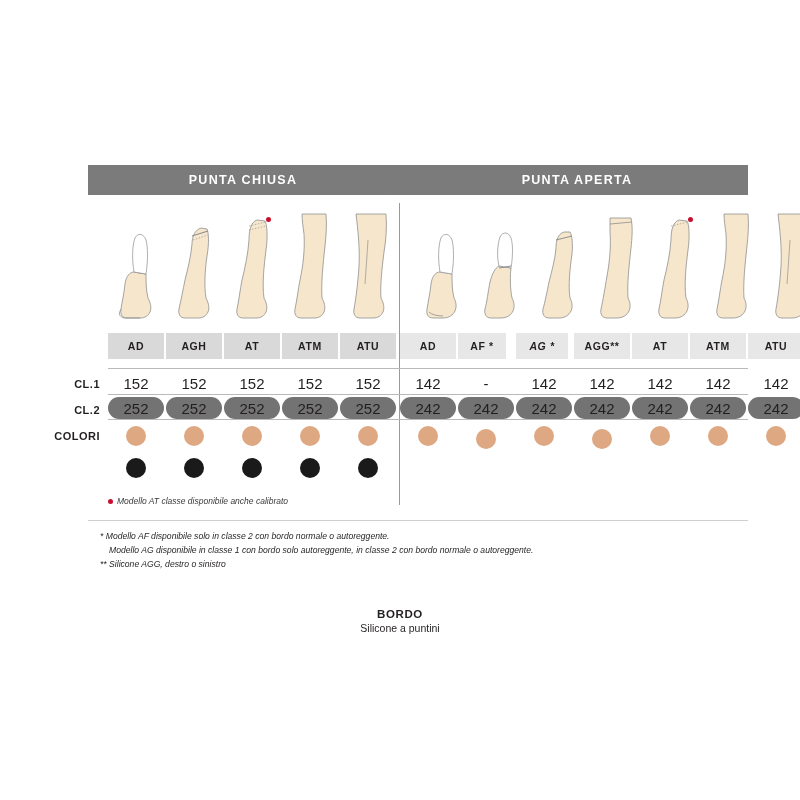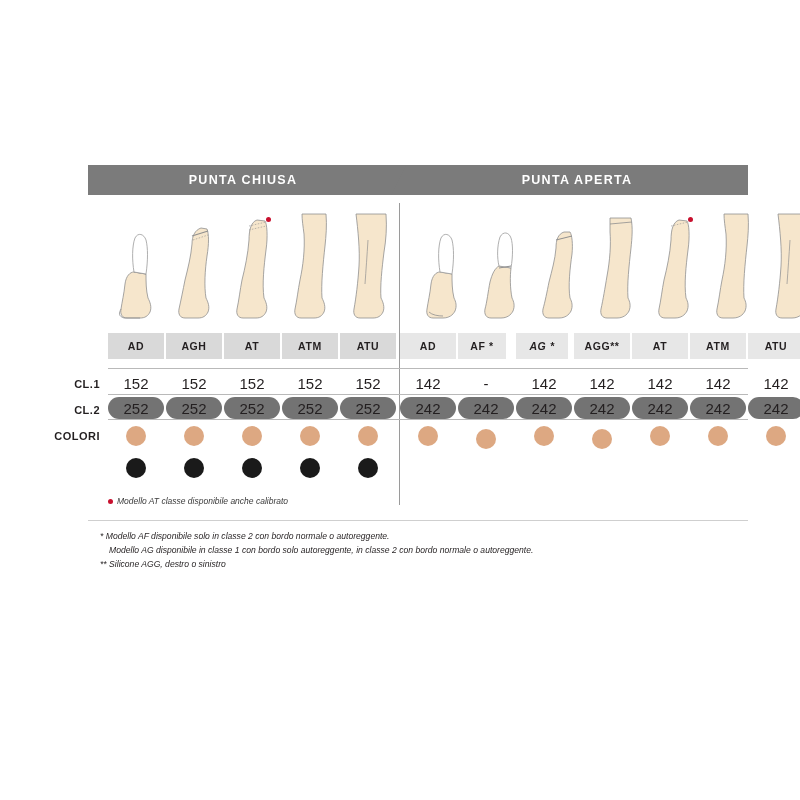--- a/index.html
+++ b/index.html
@@ -376,14 +376,18 @@
   </div>
 
   <div class="rule-under-notes"></div>
 
   <div class="notes">
     <span>*  Modello AF disponibile solo in classe 2 con bordo normale o autoreggente.</span>
     <span class="ind">Modello AG disponibile in classe 1 con bordo solo autoreggente, in classe 2 con bordo normale o autoreggente.</span>
     <span>** Silicone AGG, destro o sinistro</span>
   </div>
 
+  <div class="bordo">
+    <div class="t1">BORDO</div>
+    <div class="t2">Silicone a puntini</div>
+  </div>
 
 </div>
 
 </body></html>

